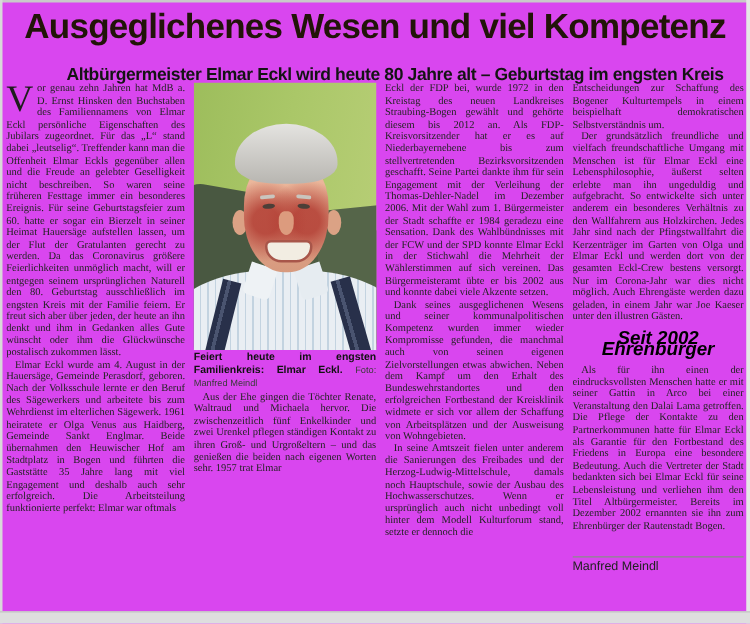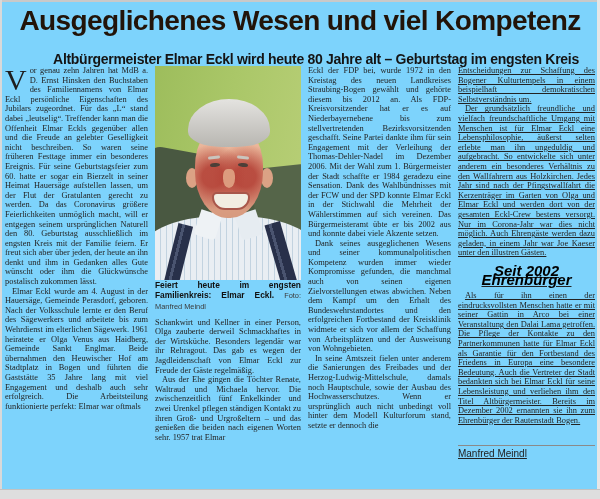--- a/index.html
+++ b/index.html
@@ -1,34 +1,34 @@
 <!DOCTYPE html>
 <html><head>
 <meta charset="utf-8">
 <style>
   html,body{margin:0;padding:0;background:#eee;}
-  .page{position:relative;width:600px;height:499px;background:#7dd3fc;overflow:hidden;
+  .page{position:relative;width:600px;height:499px;background:#d946ef;overflow:hidden;
         font-family:"Liberation Serif",serif;}
   
   .edge-top{position:absolute;top:0;left:0;right:0;height:2px;background:#c9c9c9;}
   .edge-left{position:absolute;top:0;left:0;bottom:0;width:2px;background:#d9d9d9;}
   .edge-right{position:absolute;top:0;right:0;bottom:0;width:3px;background:#e6e6e6;}
   .edge-bottom{position:absolute;bottom:0;left:0;right:0;height:9px;background:#dedede;border-top:1px solid #c2c2c2;}
 
   .headline{position:absolute;top:5px;left:0;width:100%;margin:0;text-align:center;
     font-family:"Liberation Sans",sans-serif;font-weight:bold;font-size:28px;
     letter-spacing:-0.6px;color:#221409;}
   .subheadline{position:absolute;top:35px;left:0;width:100%;margin:16px;text-align:center;
     font-family:"Liberation Sans",sans-serif;font-weight:bold;font-size:14px;
     letter-spacing:-0.3px;color:#141414;}
 
   .body-area{position:absolute;top:66px;left:5px;width:590px;height:422px;
     display:flex;gap:7px;}
   .col{overflow:hidden;font-size:8.4px;line-height:9.6px;text-align:justify;color:#232323;}
-  .col1{width:144px;} .col2{width:147px;} .col3{width:144px;} .col4{width:138px;text-decoration:underline;}
+  .col1{width:144px;} .col2{width:147px;} .col3{width:144px;} .col4{width:138px;}
   .col p{margin:0;}
   .col p.indent{text-indent:7px;}
   .dropcap{float:left;font-size:30px;line-height:25px;padding:1px 3px 0 0;color:#1d1d1d;}
 
   .crosshead{margin:8px 0 6px;text-align:center;font-family:"Liberation Sans",sans-serif;
     font-weight:bold;font-style:italic;font-size:15px;color:#000;}
 
   
   .photo{position:relative;width:147px;height:214px;overflow:hidden;
     background:linear-gradient(100deg,#9dbd5c 0%,#aac768 45%,#b9cf78 100%);}
@@ -104,21 +104,20 @@
         <div class="face"></div>
         <div class="hair"></div>
         <div class="brow-left"></div>
         <div class="brow-right"></div>
         <div class="eye-left"></div>
         <div class="eye-right"></div>
         <div class="nose"></div>
         <div class="mouth"></div>
       </div>
       <p class="caption"><span>Feiert heute im engsten Familienkreis: Elmar Eckl.</span> <span class="credit">Foto: Manfred Meindl</span></p>
-      <p class="after-photo">Schankwirt und Kellner in einer Person, Olga zauberte derweil Schmackhaftes in der Wirtsküche. Besonders legendär war ihr Rehragout. Das gab es wegen der Jagdleidenschaft von Elmar Eckl zur Freude der Gäste regelmäßig.</p>
       <p class="indent">Aus der Ehe gingen die Töchter Renate, Waltraud und Michaela hervor. Die zwischenzeitlich fünf Enkelkinder und zwei Urenkel pflegen ständigen Kontakt zu ihren Groß- und Urgroßeltern – und das genießen die beiden nach eigenen Worten sehr. 1957 trat Elmar</p>
     </div>
 
     <div class="col col3">
       <p>Eckl der FDP bei, wurde 1972 in den Kreistag des neuen Landkreises Straubing-Bogen gewählt und gehörte diesem bis 2012 an. Als FDP-Kreisvorsitzender hat er es auf Niederbayernebene bis zum stellvertretenden Bezirksvorsitzenden geschafft. Seine Partei dankte ihm für sein Engagement mit der Verleihung der Thomas-Dehler-Nadel im Dezember 2006. Mit der Wahl zum 1. Bürgermeister der Stadt schaffte er 1984 geradezu eine Sensation. Dank des Wahlbündnisses mit der FCW und der SPD konnte Elmar Eckl in der Stichwahl die Mehrheit der Wählerstimmen auf sich vereinen. Das Bürgermeisteramt übte er bis 2002 aus und konnte dabei viele Akzente setzen.</p>
       <p class="indent">Dank seines ausgeglichenen Wesens und seiner kommunalpolitischen Kompetenz wurden immer wieder Kompromisse gefunden, die manchmal auch von seinen eigenen Zielvorstellungen etwas abwichen. Neben dem Kampf um den Erhalt des Bundeswehrstandortes und den erfolgreichen Fortbestand der Kreisklinik widmete er sich vor allem der Schaffung von Arbeitsplätzen und der Ausweisung von Wohngebieten.</p>
       <p class="indent">In seine Amtszeit fielen unter anderem die Sanierungen des Freibades und der Herzog-Ludwig-Mittelschule, damals noch Hauptschule, sowie der Ausbau des Hochwasserschutzes. Wenn er ursprünglich auch nicht unbedingt voll hinter dem Modell Kulturforum stand, setzte er dennoch die</p>
     </div>
 
     <div class="col col4">

